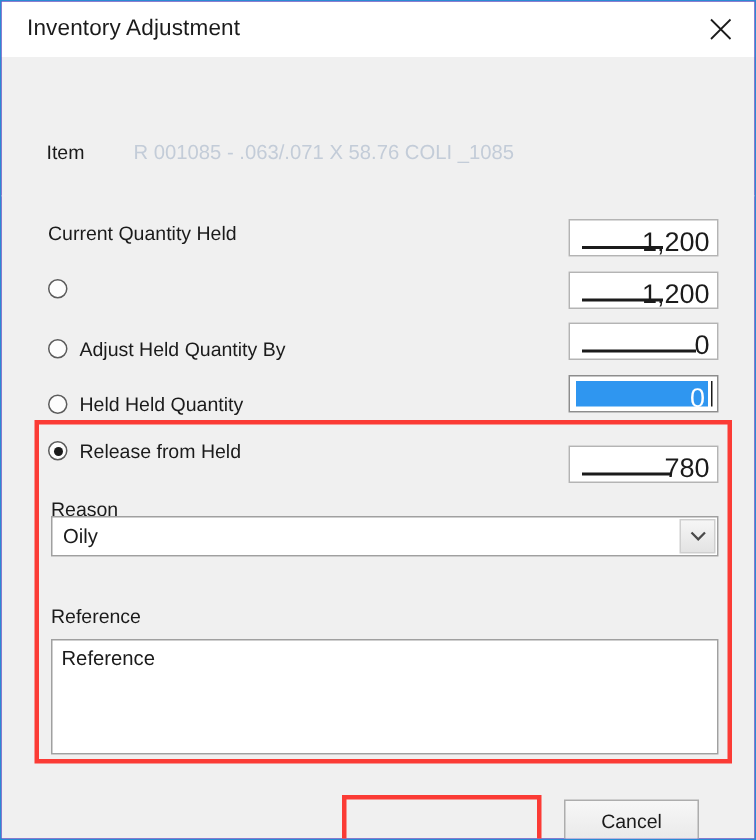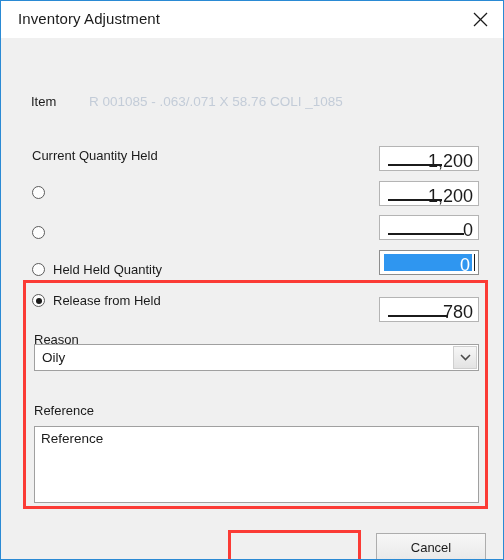--- a/index.html
+++ b/index.html
@@ -243,21 +243,21 @@
     border: 1px solid #adadad;
     box-sizing: border-box;
     font-size: 13px;
     color: #1b1b1b;
     display: flex;
     align-items: center;
     justify-content: center;
     cursor: default;
   }
   .btn-save { left: 230px; top: 495px; width: 127px; }
-  .btn-cancel { left: 375px; top: 495px; width: 110px; }
+  .btn-cancel { left: 375px; top: 495px; width: 90px; }
 </style>
 </head>
 <body>
 
 <div class="window">
 
   <div class="titlebar">
     <div class="titlebar-text">Inventory Adjustment</div>
     <div class="close-btn">
       <svg width="15" height="15" viewBox="0 0 15 15">
@@ -279,20 +279,21 @@
       <div class="num">1,200</div>
     </div>
 
     <div class="radio" style="left:31px; top:148px;"></div>
     <div class="numfield" style="left:378px; top:143px;">
       <div class="mask" style="width:54px;"></div>
       <div class="num">1,200</div>
     </div>
 
     <div class="radio" style="left:31px; top:188px;"></div>
+    <div class="row-label" style="left:52px; top:187px;">Adjust Held Quantity By</div>
     <div class="numfield" style="left:378px; top:177px;">
       <div class="mask" style="width:76px;"></div>
       <div class="num">0</div>
     </div>
 
     <div class="radio" style="left:31px; top:225px;"></div>
     <div class="row-label" style="left:52px; top:224px;">Held Held Quantity</div>
     <div class="numfield selected" style="left:378px; top:212px;">
       <div class="sel"></div>
       <div class="num">0</div>

